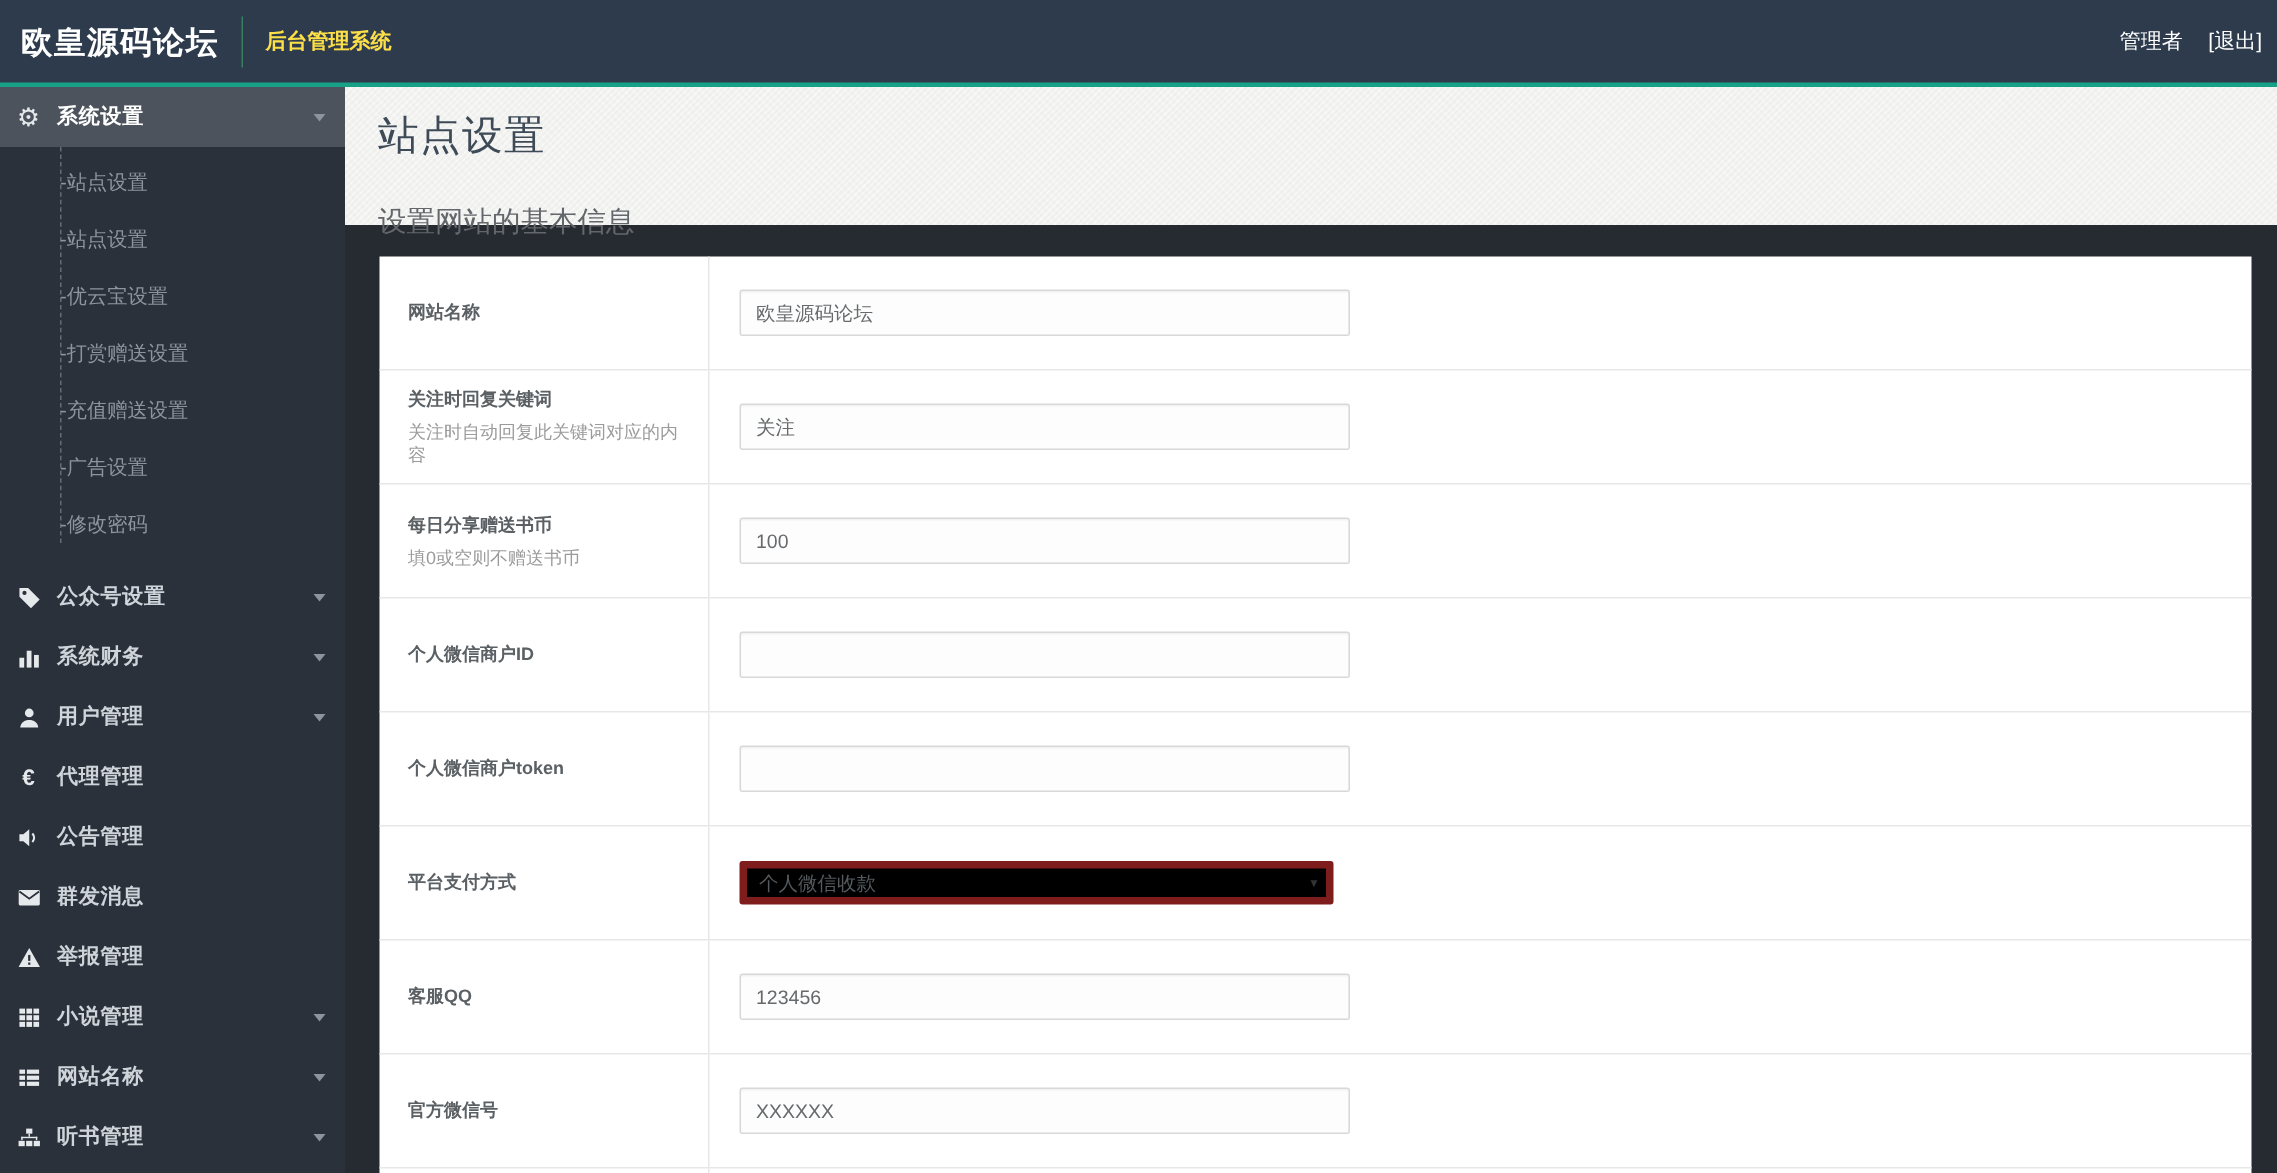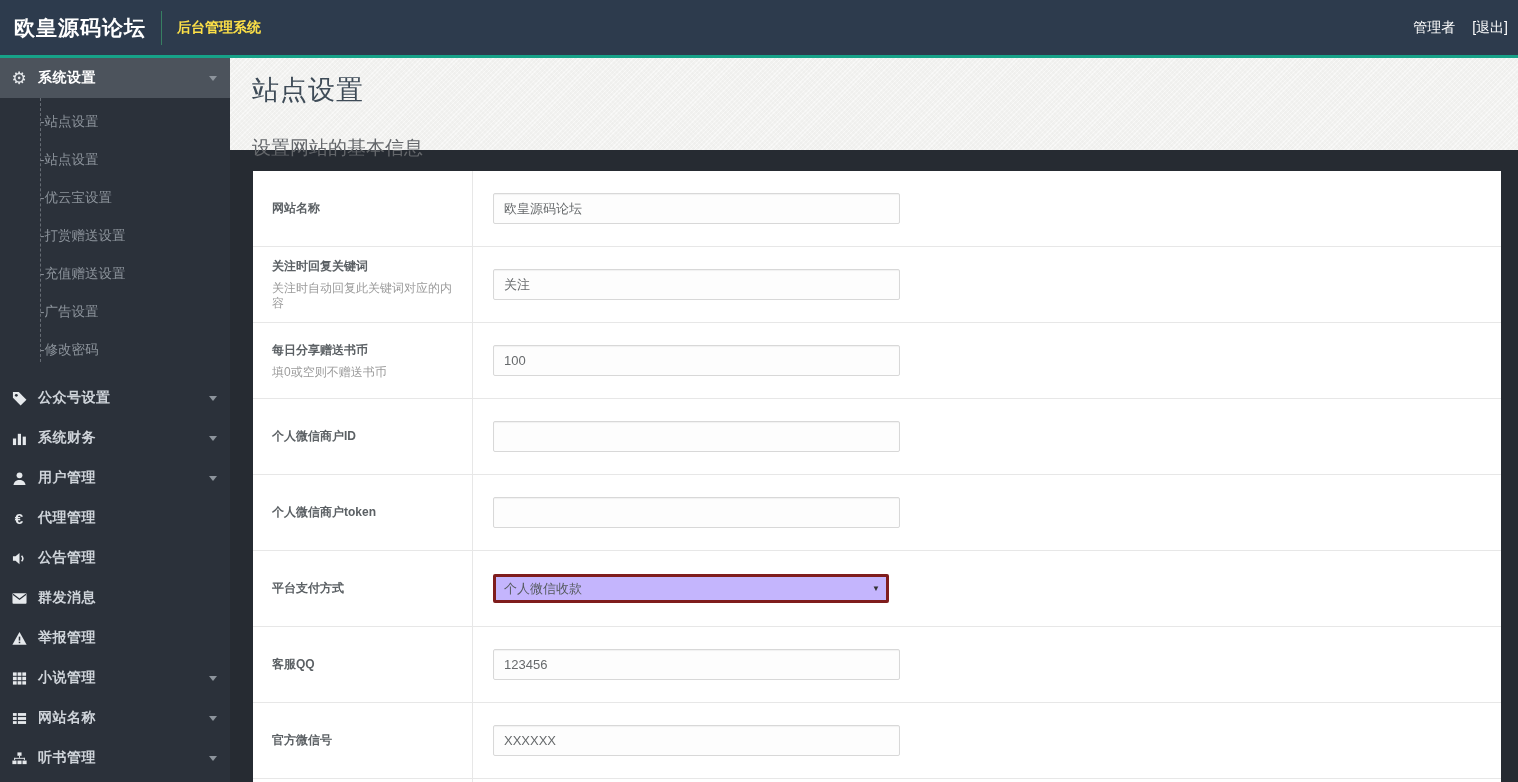--- a/index.html
+++ b/index.html
@@ -61,22 +61,22 @@
                 display:flex; flex-direction:column; justify-content:center;
                 padding:10px 12px 10px 19px; }
   .lbl { font-size:12px; font-weight:700; color:#5b6064; line-height:17px; }
   .hint { margin-top:6px; font-size:12px; color:#9b9b9b; line-height:15px; }
   .cell-input { flex:1; display:flex; align-items:center; padding:10px 20px; }
   input.text { width:407px; height:31px; border:1px solid #d8d8d8; border-radius:2px;
                padding:0 10px; font-size:13px; color:#676a6c; background:#fdfdfd;
                box-shadow:inset 0 1px 1px rgba(0,0,0,0.05); outline:none;
                font-family:"Liberation Sans","DejaVu Sans",sans-serif; }
   .select-wrap { position:relative; width:396px; }
-  .select-wrap select { width:100%; height:29px; border:3px solid #7f1d1d;
-        border-radius:2px; background:#c4b5fd; font-size:13px; color:#555a5e;
+  .select-wrap select { width:100%; height:29px; border:5px solid #7f1d1d;
+        border-radius:2px; background:#000000; font-size:13px; color:#555a5e;
         padding:0 24px 0 8px; appearance:none; -webkit-appearance:none; outline:none;
         font-family:"Liberation Sans","DejaVu Sans",sans-serif; cursor:pointer; }
   .sel-caret { position:absolute; right:9px; top:50%; transform:translateY(-52%);
                font-size:8px; color:#333; pointer-events:none; }
 </style>
 </head>
 <body>
 
 <div class="navbar">
   <div class="navbar-logo">欧皇源码论坛</div>

